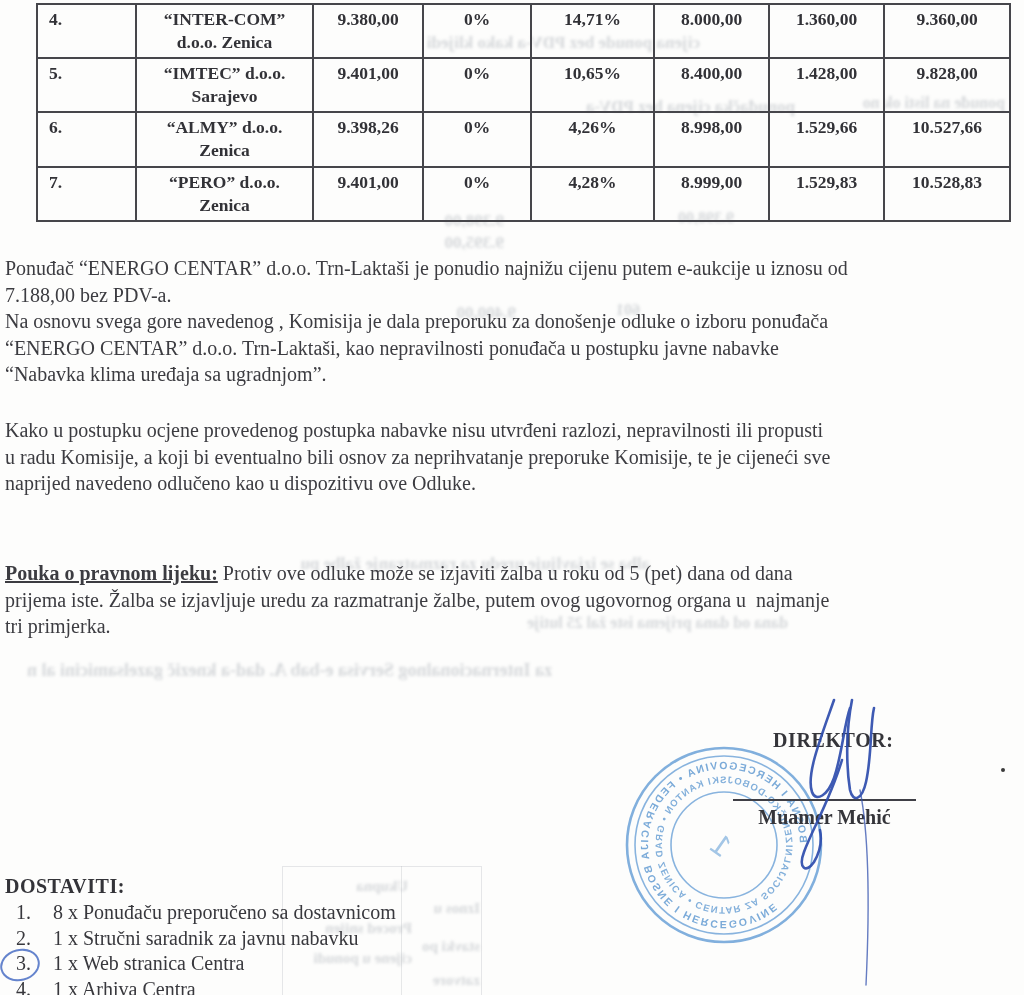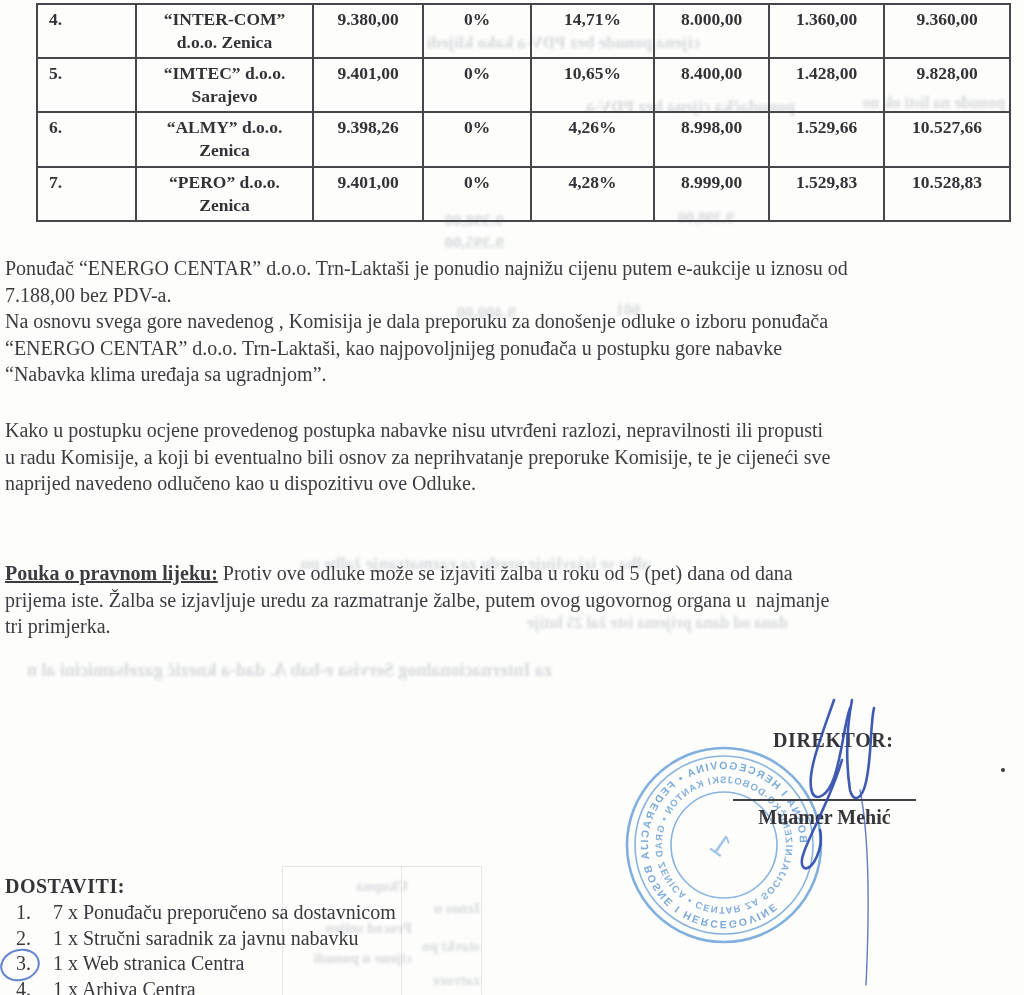--- a/index.html
+++ b/index.html
@@ -139,21 +139,21 @@
           <td>1.529,83</td>
           <td>10.528,83</td>
         </tr>
       </tbody>
   </table>
 
   <div class="para" id="para1">
       <div class="line">Ponuđač “ENERGO CENTAR” d.o.o. Trn-Laktaši je ponudio najnižu cijenu putem e-aukcije u iznosu od</div>
       <div class="line">7.188,00 bez PDV-a.</div>
       <div class="line">Na osnovu svega gore navedenog , Komisija je dala preporuku za donošenje odluke o izboru ponuđača</div>
-      <div class="line">“ENERGO CENTAR” d.o.o. Trn-Laktaši, kao najpovoljnijeg ponuđača u postupku gore nabavke</div>
+      <div class="line">“ENERGO CENTAR” d.o.o. Trn-Laktaši, kao nepravilnosti ponuđača u postupku javne nabavke</div>
       <div class="line">“Nabavka klima uređaja sa ugradnjom”.</div>
     </div>
   <div class="para" id="para2">
       <div class="line">Kako u postupku ocjene provedenog postupka nabavke nisu utvrđeni razlozi, nepravilnosti ili propusti</div>
       <div class="line">u radu Komisije, a koji bi eventualno bili osnov za neprihvatanje preporuke Komisije, te je cijeneći sve</div>
       <div class="line">naprijed navedeno odlučeno kao u dispozitivu ove Odluke.</div>
     </div>
   <div class="para" id="para3">
       <div class="line"><span class="b">Pouka o pravnom lijeku:</span><span> Protiv ove odluke može se izjaviti žalba u roku od 5 (pet) dana od dana</span></div>
       <div class="line">prijema iste. Žalba se izjavljuje uredu za razmatranje žalbe, putem ovog ugovornog organa u  najmanje</div>
@@ -188,20 +188,20 @@
     <g fill="none" stroke="#2e4dad" stroke-width="2.6" stroke-linecap="round" opacity=".92">
       <path d="M 69 14 C 55 54, 41 89, 47 106 C 51 117, 63 109, 69 92 C 77 69, 79 39, 85 22"></path>
       <path d="M 87 14 C 81 44, 81 79, 85 104 C 88 117, 97 114, 101 96 C 107 69, 105 39, 109 22"></path>
       <path d="M 77 74 C 65 114, 47 144, 39 166 C 33 182, 41 188, 49 176 C 55 166, 57 154, 55 144"></path>
       <path d="M 95 104 C 103 144, 105 214, 101 299" stroke-width="1.4" opacity=".8"></path>
     </g>
   </svg>
 
   <div class="dostavi-h">DOSTAVITI:</div>
   <div class="dost-list" id="dost-list">
-      <div class="drow"><span class="dnum">1.</span><span class="dtxt">7 x Ponuđaču preporučeno sa dostavnicom</span></div>
+      <div class="drow"><span class="dnum">1.</span><span class="dtxt">8 x Ponuđaču preporučeno sa dostavnicom</span></div>
       <div class="drow"><span class="dnum">2.</span><span class="dtxt">1 x Stručni saradnik za javnu nabavku</span></div>
       <div class="drow"><span class="dnum">3.</span><span class="dtxt">1 x Web stranica Centra</span></div>
       <div class="drow"><span class="dnum">4.</span><span class="dtxt">1 x Arhiva Centra</span></div>
     </div>
   <div class="circ3"></div>
 
 </div>
 
 </body></html>

